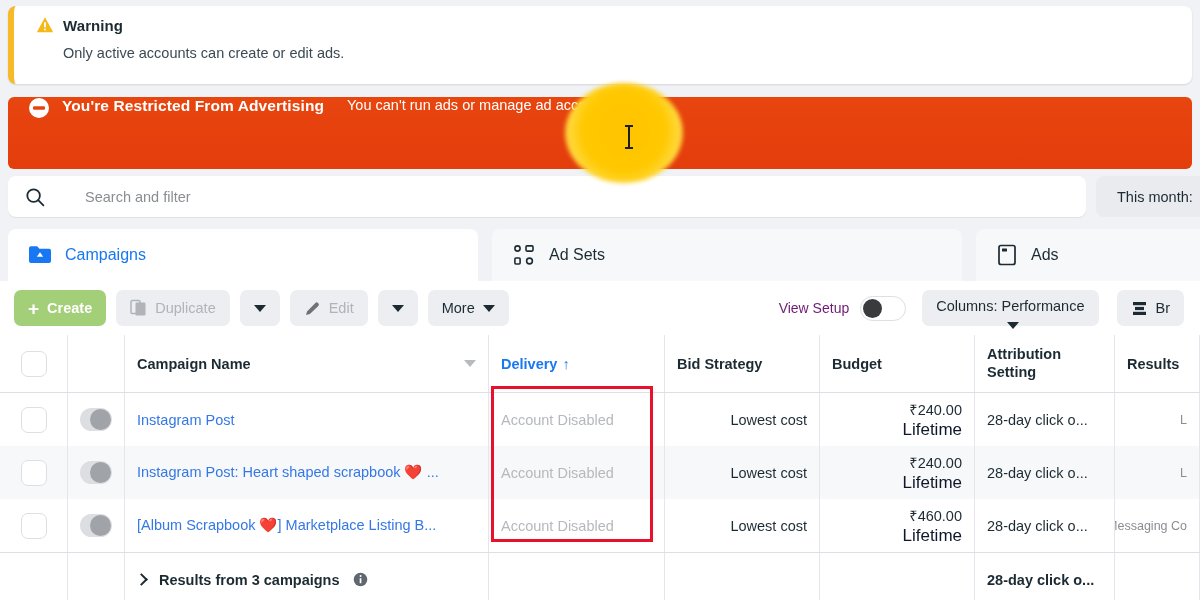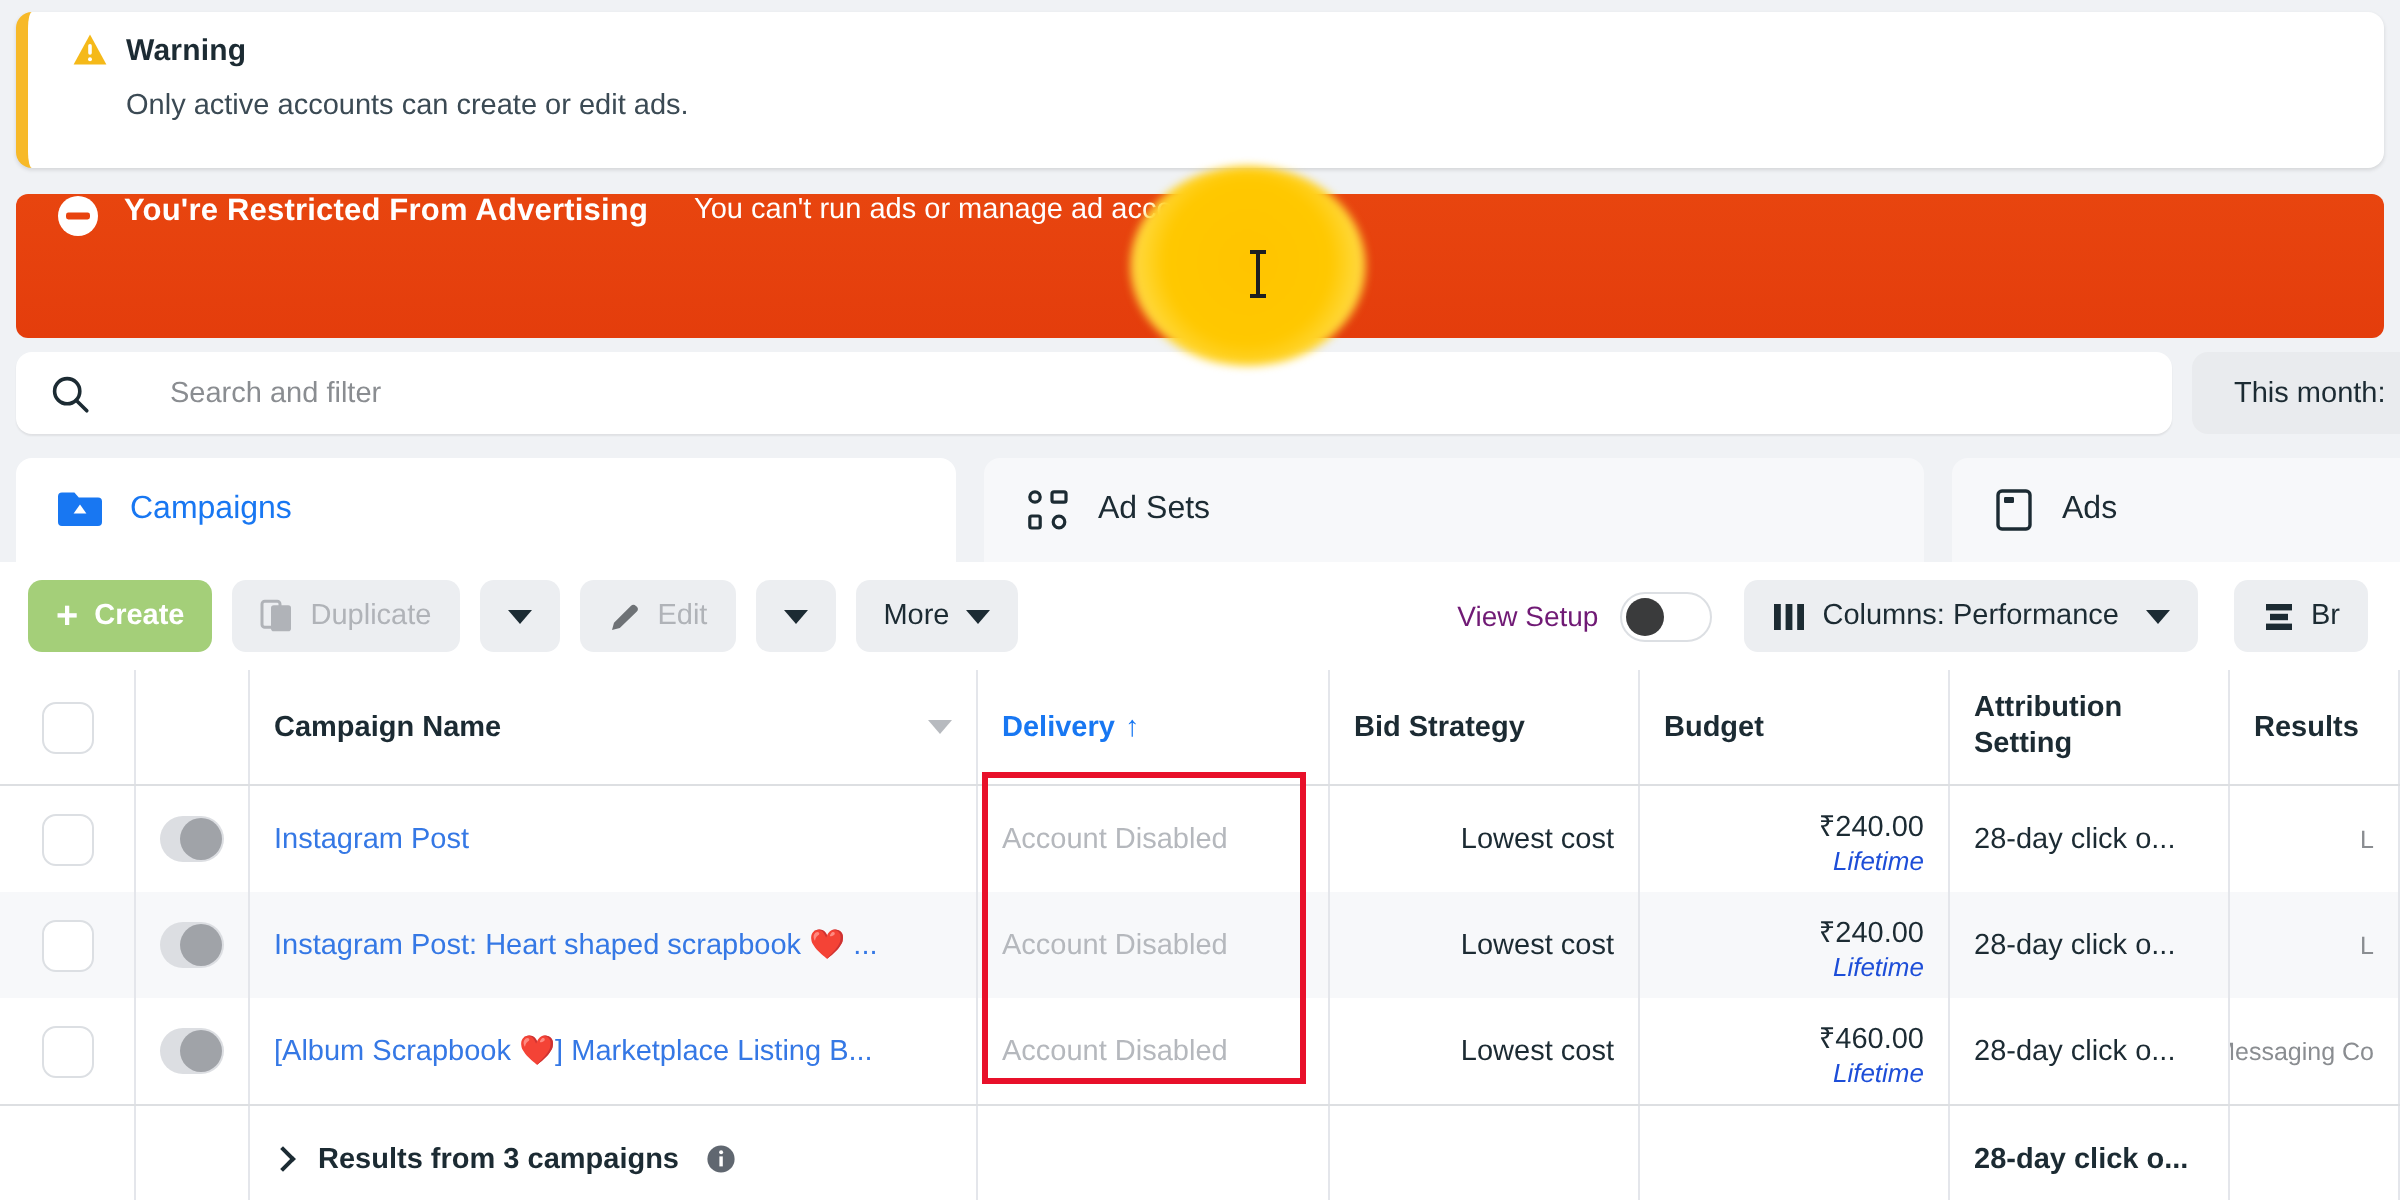--- a/index.html
+++ b/index.html
@@ -130,21 +130,21 @@
   .trow { display: flex; height: 53px; }
   .trow.alt { background: #f7f8fa; }
   .td { color: #1c2b33; }
   .chk { width: 26px; height: 26px; border: 1.5px solid #dcdfe3; border-radius: 7px; background: #fff; }
   .row-toggle { width: 42px; height: 23px; border-radius: 12px; background: #dcdee2; position: relative; }
   .row-toggle .rknob { position: absolute; right: 1px; top: 1px; width: 21px; height: 21px; border-radius: 50%; background: #a0a3a8; }
   .camp-link { color: #3578e5; font-size: 14.5px; white-space: nowrap; overflow: hidden; text-overflow: ellipsis; }
   .delivery-cell { color: #b5b8bd; }
   .budget-cell { flex-direction: column; align-items: flex-end; justify-content: center; gap: 1px; }
   .budget-amt { font-size: 14.5px; color: #1c2b33; }
-  .budget-sub { font-size: 13px; color: #1d4ed8; font-style: italic; }
+  .budget-sub { font-size: 17px; color: #0f172a; }
   .results-cell { font-size: 12.5px; color: #8a8d91; justify-content: flex-end; white-space: nowrap; overflow: hidden; }
 
   .summary-row { display: flex; height: 54px; border-top: 1px solid #dddfe2; background: #fff; }
   .sum-label { display: flex; align-items: center; gap: 13px; font-weight: bold; font-size: 14.5px; color: #1c2b33; }
   .chev-right { width: 9px; height: 9px; border-right: 2px solid #1c2b33; border-bottom: 2px solid #1c2b33; transform: rotate(-45deg); }
 
   
   .annot-box {
     position: absolute; left: 491px; top: 386px; width: 162px; height: 156px;
     border: 3px solid #e8102a; z-index: 25; pointer-events: none;
@@ -254,21 +254,21 @@
 
     <div class="spacer"></div>
 
     <div class="view-setup">
       <span class="vs-label">View Setup</span>
       <span class="toggle-pill">
         <span class="knob"></span>
       </span>
     </div>
 
-    <div class="btn btn-grey-active" style="margin-right:8px;">
+    <div class="btn btn-grey-active" style="margin-right:8px;flex-direction:column;">
       <svg width="17" height="15" viewBox="0 0 17 15">
         <rect x="1" y="1" width="3.4" height="13" fill="#1c2b33"></rect>
         <rect x="6.8" y="1" width="3.4" height="13" fill="#1c2b33"></rect>
         <rect x="12.6" y="1" width="3.4" height="13" fill="#1c2b33"></rect>
       </svg>
       <span>Columns: Performance</span>
       <span class="caret-dark" style="margin-left:5px;"></span>
     </div>
 
     <div class="btn btn-grey-active" style="margin-right:16px;">

